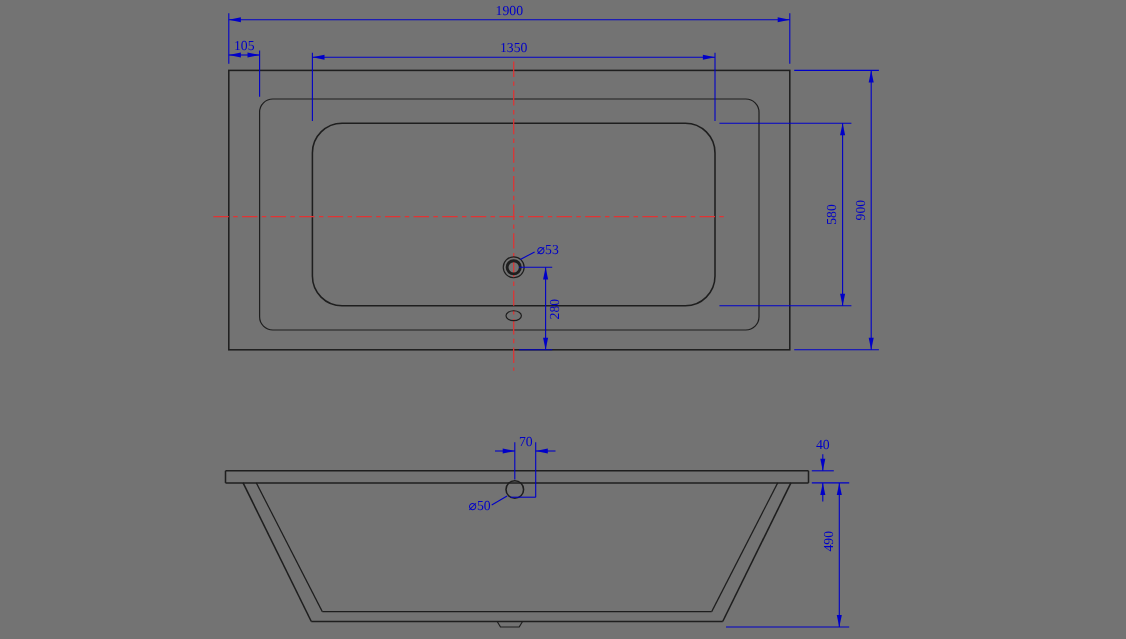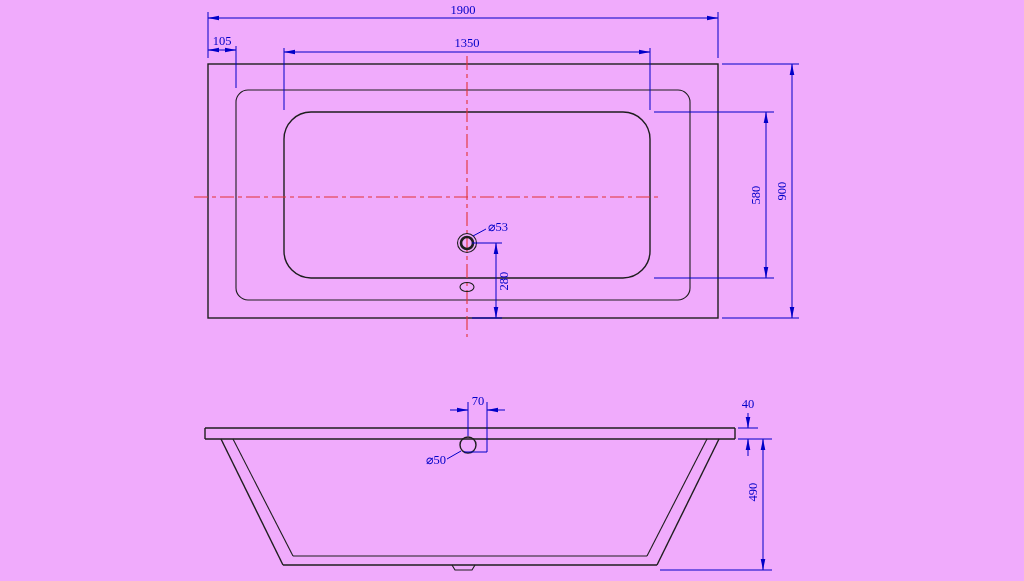--- a/index.html
+++ b/index.html
@@ -1,18 +1,18 @@
 <!DOCTYPE html>
 <html><head>
 <meta charset="utf-8">
 <style>
   * { margin:0; padding:0; box-sizing:border-box; }
   html,body { background:#ffffff; }
   body { width:1024px; height:581px; overflow:hidden; font-family:"Liberation Sans", sans-serif; }
-  .canvas { position:relative; width:1024px; height:581px; background:#f0abfc; }
+  .canvas { position:relative; width:1024px; height:581px; background:#737373; }
   svg { display:block; }
   svg text { font-family:"Liberation Serif", serif; font-size:12.5px; fill:#0000c8; }
   .outline { stroke:#1e1e1e; fill:none; stroke-width:1.4; stroke-linecap:butt; }
   .outline-thin { stroke:#1e1e1e; fill:none; stroke-width:1.1; }
   .drain-ring { stroke:#1e1e1e; fill:none; stroke-width:2.6; }
   .dim { stroke:#0000c8; fill:none; stroke-width:1; }
   .center { stroke:#e23333; fill:none; stroke-width:1.1; stroke-dasharray:14 4 4 4; }
 </style>
 </head>
 <body>

